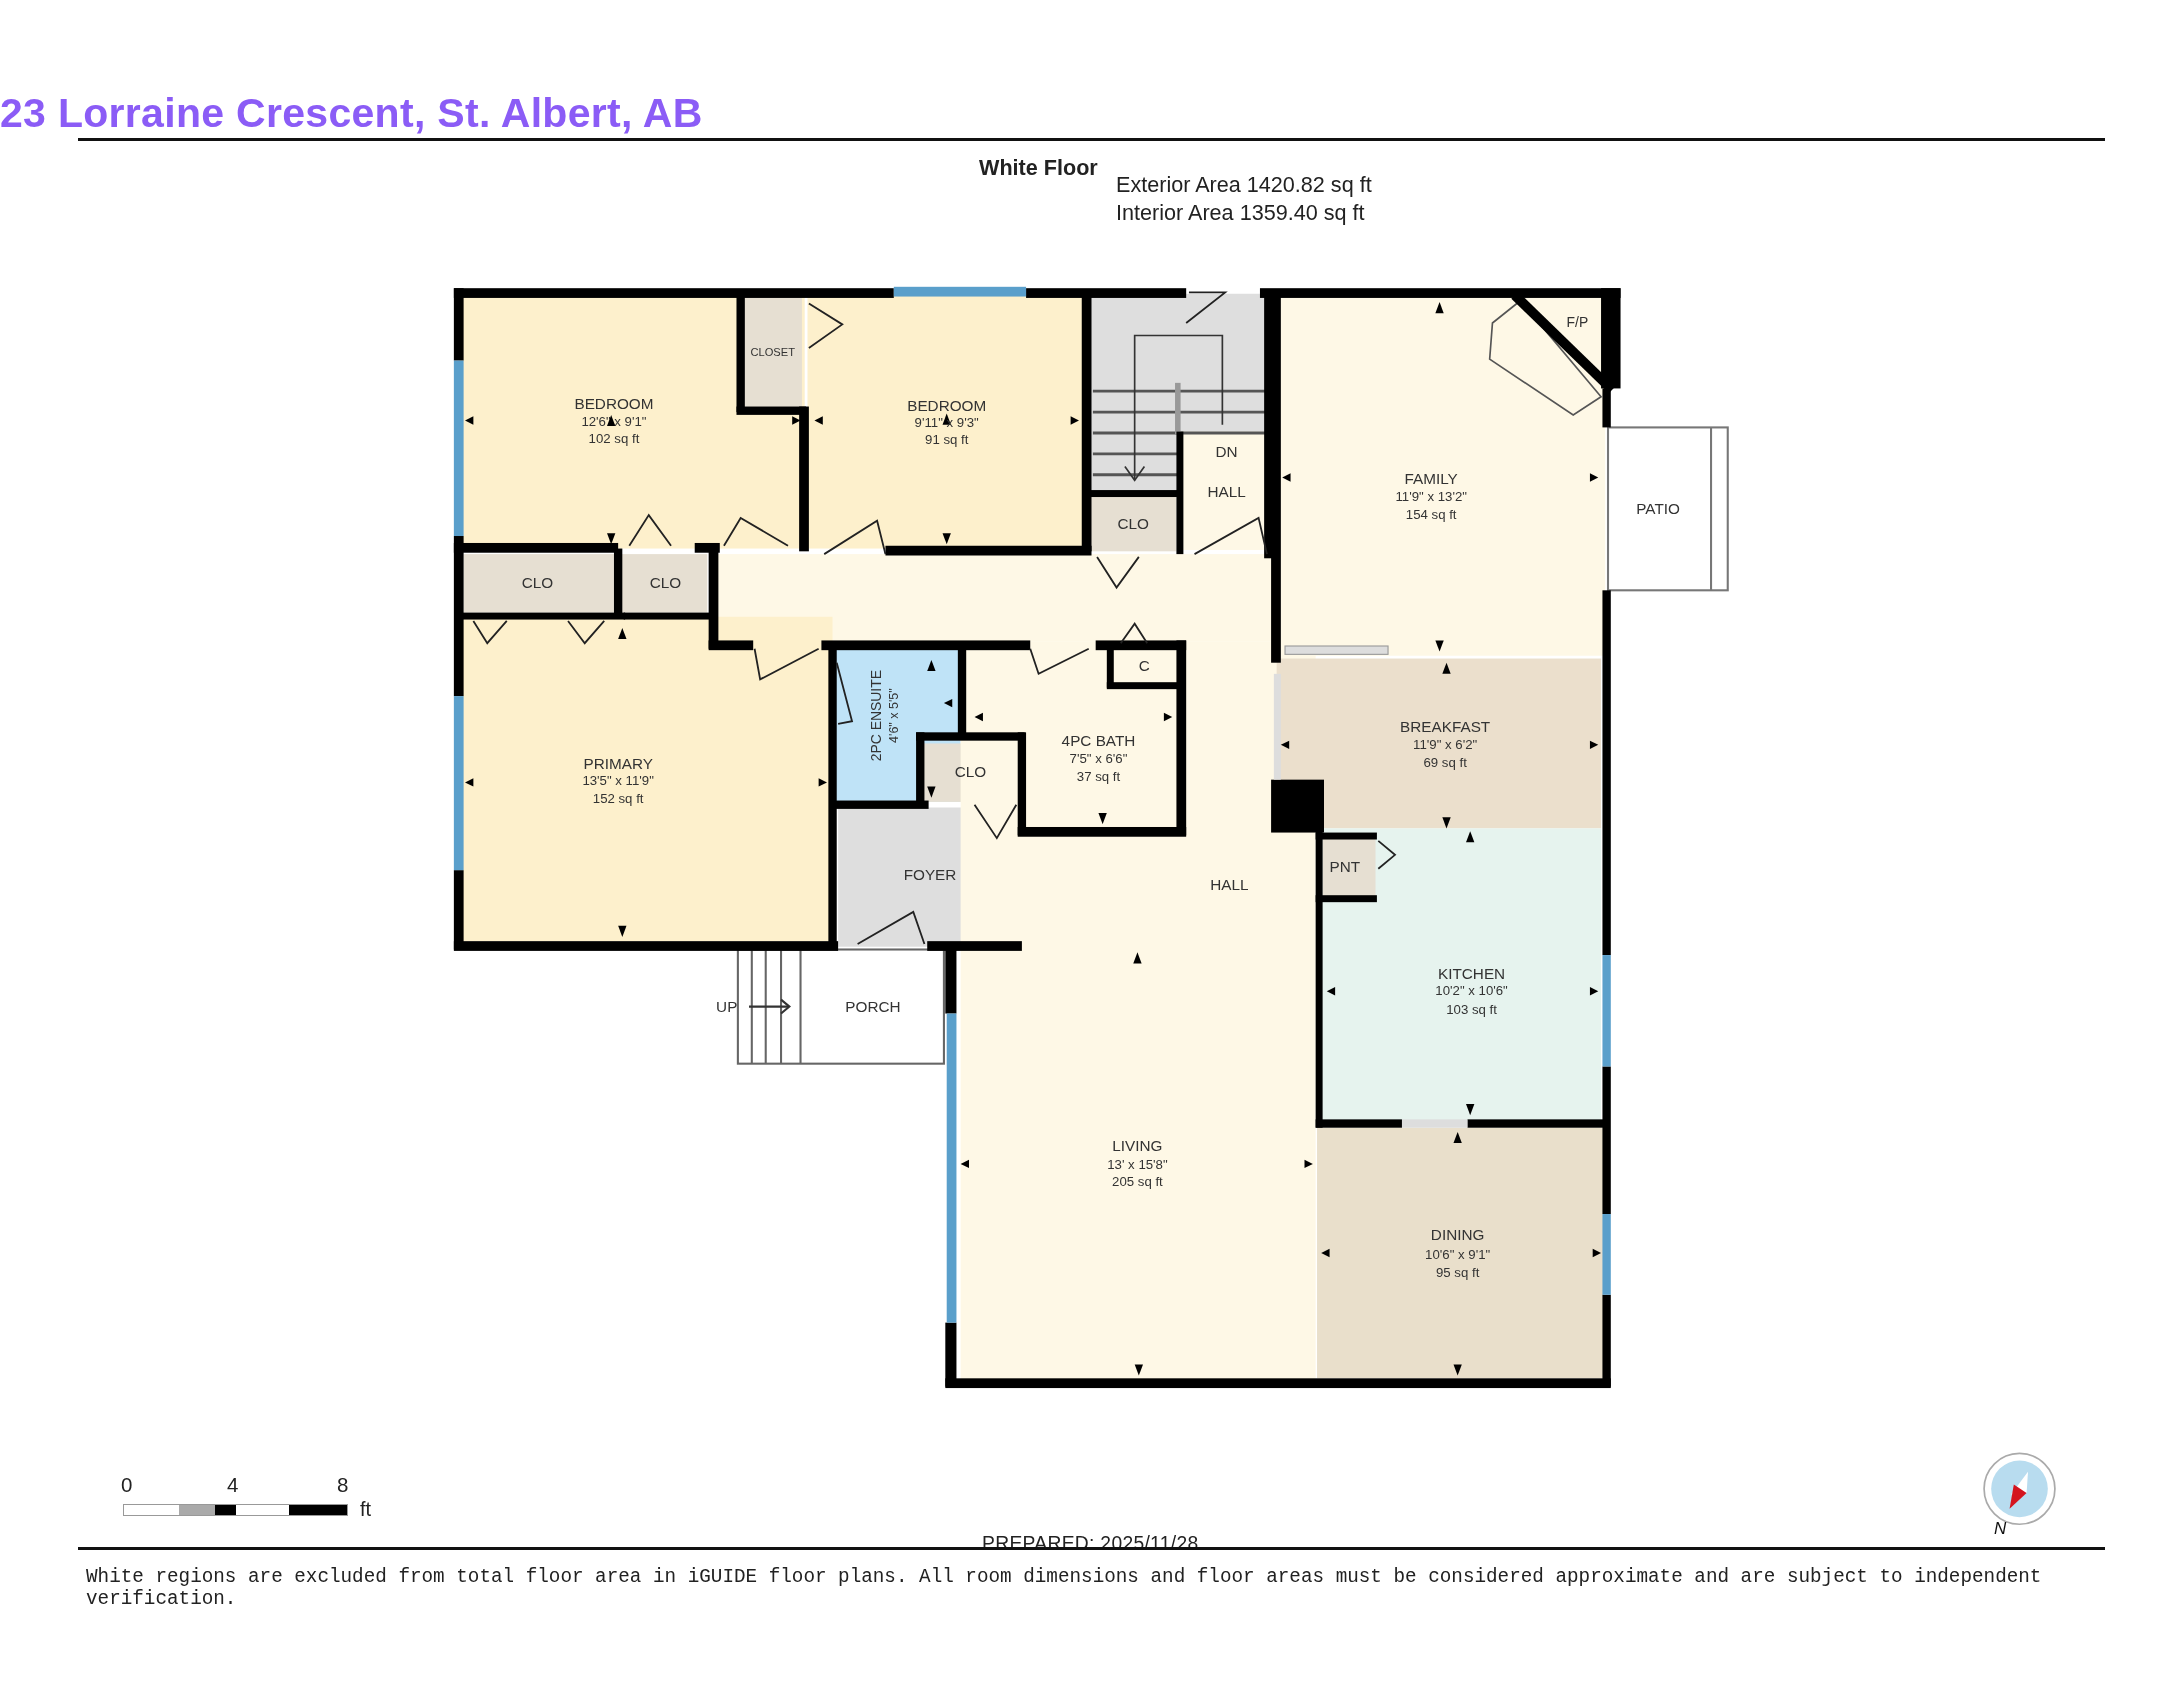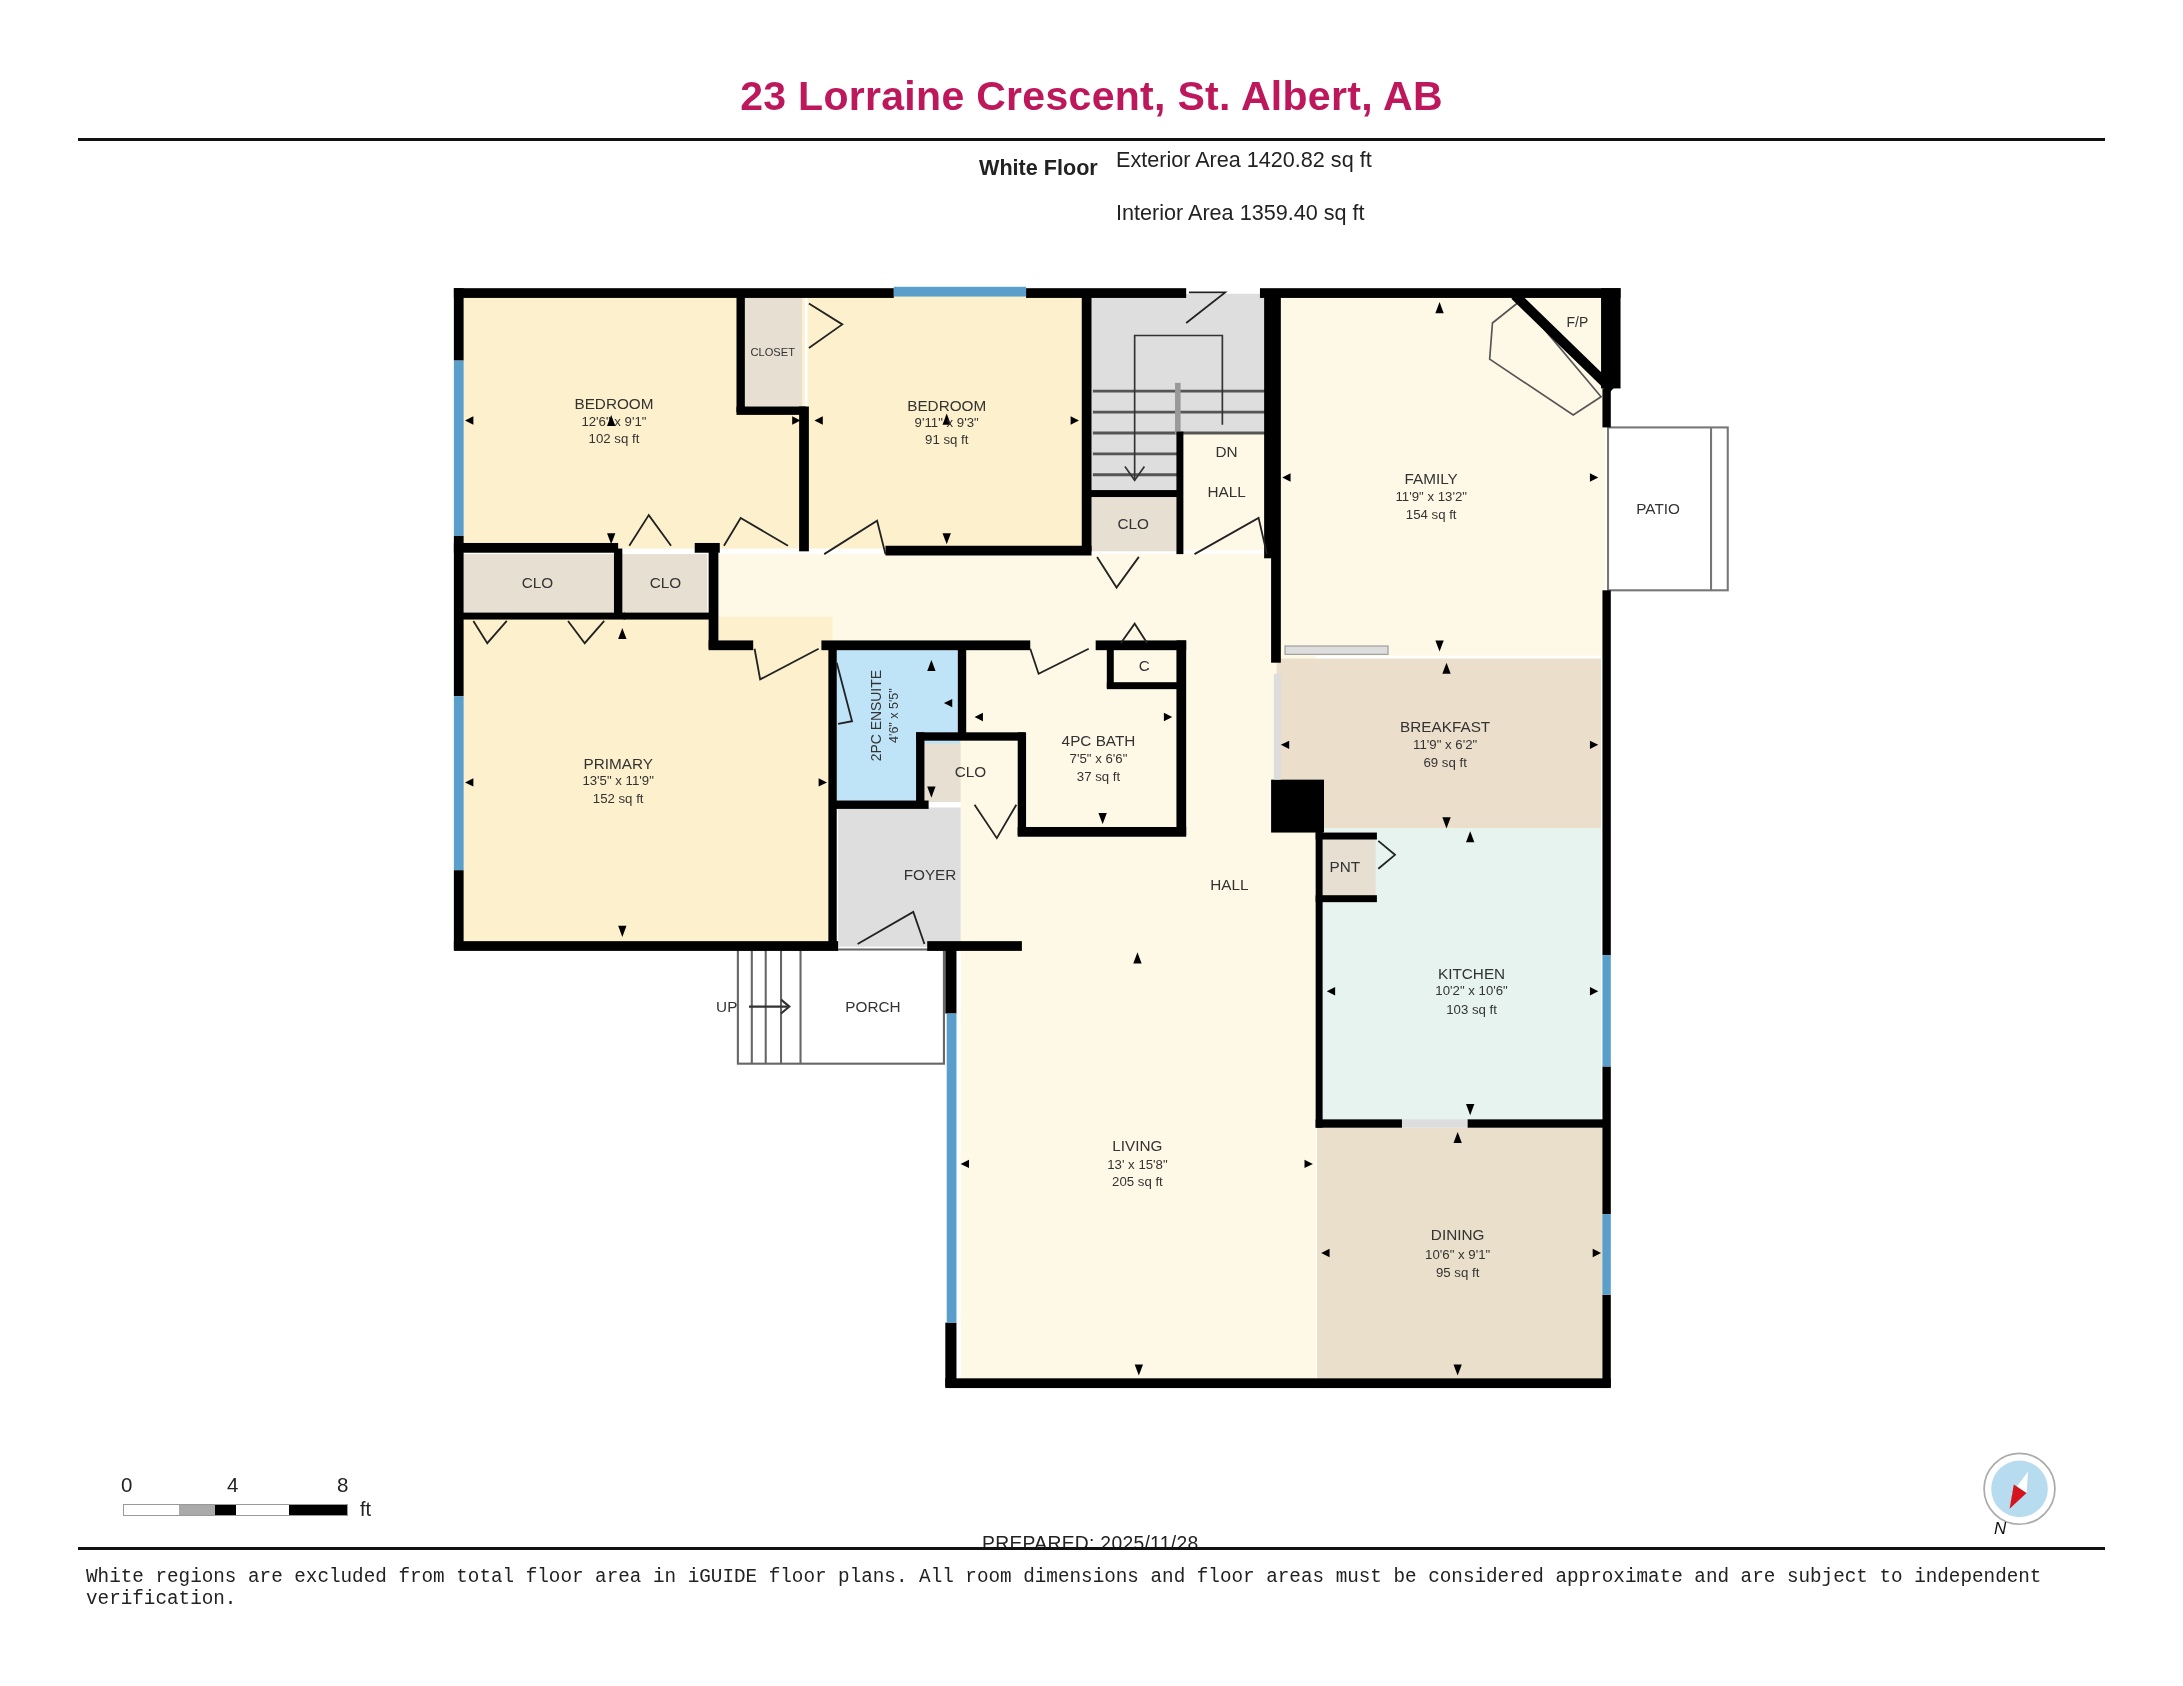--- a/index.html
+++ b/index.html
@@ -1,23 +1,23 @@
 <!DOCTYPE html>
 <html style="font-size:9px"><head>
 <meta charset="utf-8">
 <style>
   html, body { margin:0; padding:0; background:#ffffff; }
   body { width:2183px; height:1686px; position:relative; overflow:hidden; font-family:"Liberation Sans", sans-serif; color:#222; }
-  .title { position:absolute; left:0; width:2183px; top:73px; text-align:center; font-weight:bold; font-size:41px; letter-spacing:0.3px; color:#be185d; }
+  .title { position:absolute; left:0; width:2183px; top:90px; font-weight:bold; font-size:41px; letter-spacing:0.3px; color:#8b5cf6; }
   .rule { position:absolute; left:78px; width:2027px; height:3.4px; background:#111; }
   .rule.top { top:138px; }
   .rule.bottom { top:1547px; }
   .floor-label { position:absolute; top:155px; left:979px; font-weight:bold; font-size:21.6px; }
   .area-line { position:absolute; left:1116px; font-size:21.6px; }
-  .area-line.ext { top:147px; }
+  .area-line.ext { top:172px; }
   .area-line.int { top:200px; }
   #plan { position:absolute; left:0; top:0; width:2183px; height:1686px; }
   .scale { position:absolute; left:121px; top:1473px; }
   .scale .tick { position:absolute; top:0; font-size:20.5px; }
   .scale .bar { position:absolute; top:31px; left:2.3px; height:10.2px; width:223px; display:flex; border:0.6px solid #999; }
   .scale .unit { position:absolute; left:239px; top:25px; font-size:20px; }
   .prepared { position:absolute; left:982px; top:1493px; font-size:19.3px; letter-spacing:0.3px;margin-top:40px; }
   .disclaimer { position:absolute; left:86px; top:1566px; font-size:19.3px; color:#222;font-family:Liberation Mono, monospace; }
   .compass { position:absolute; left:1977px; top:1449px; }
 </style>

